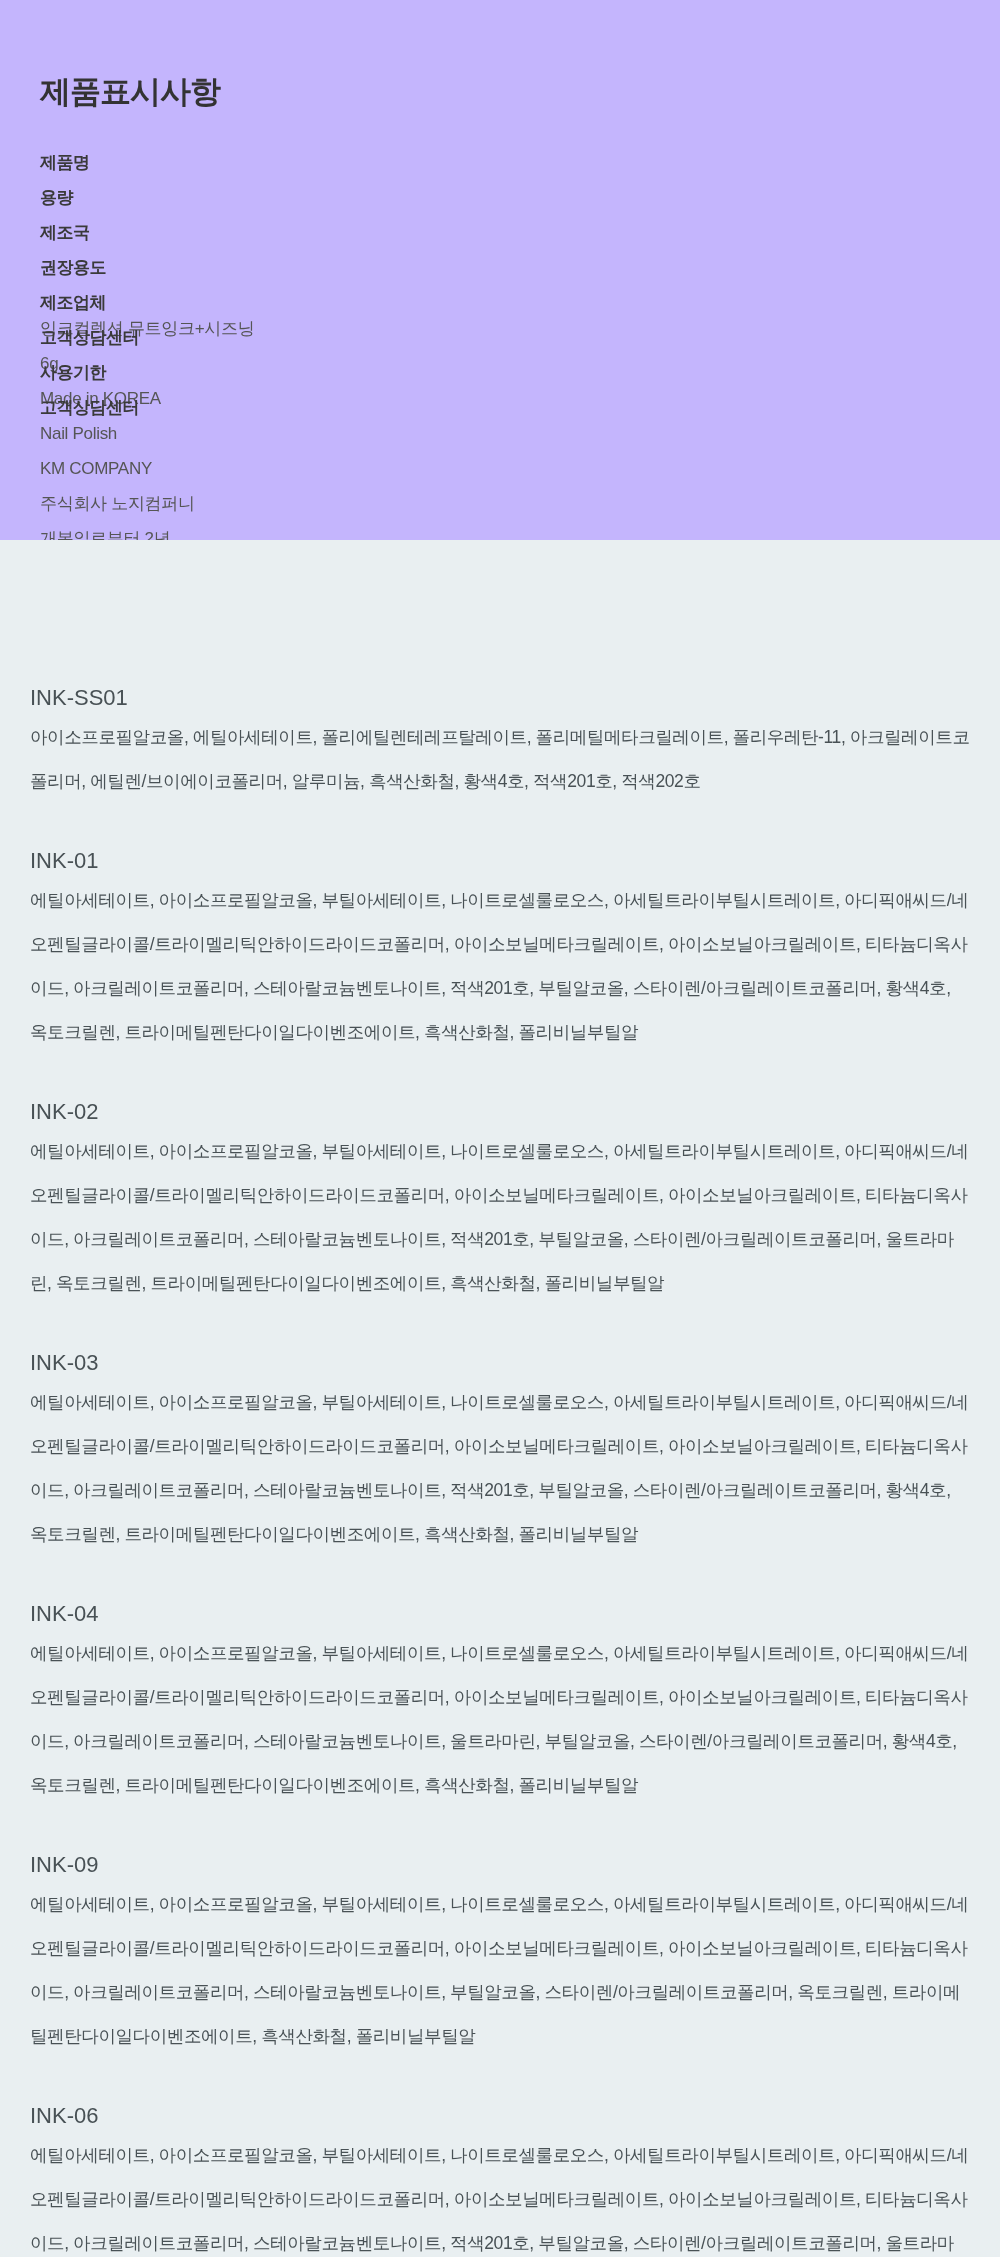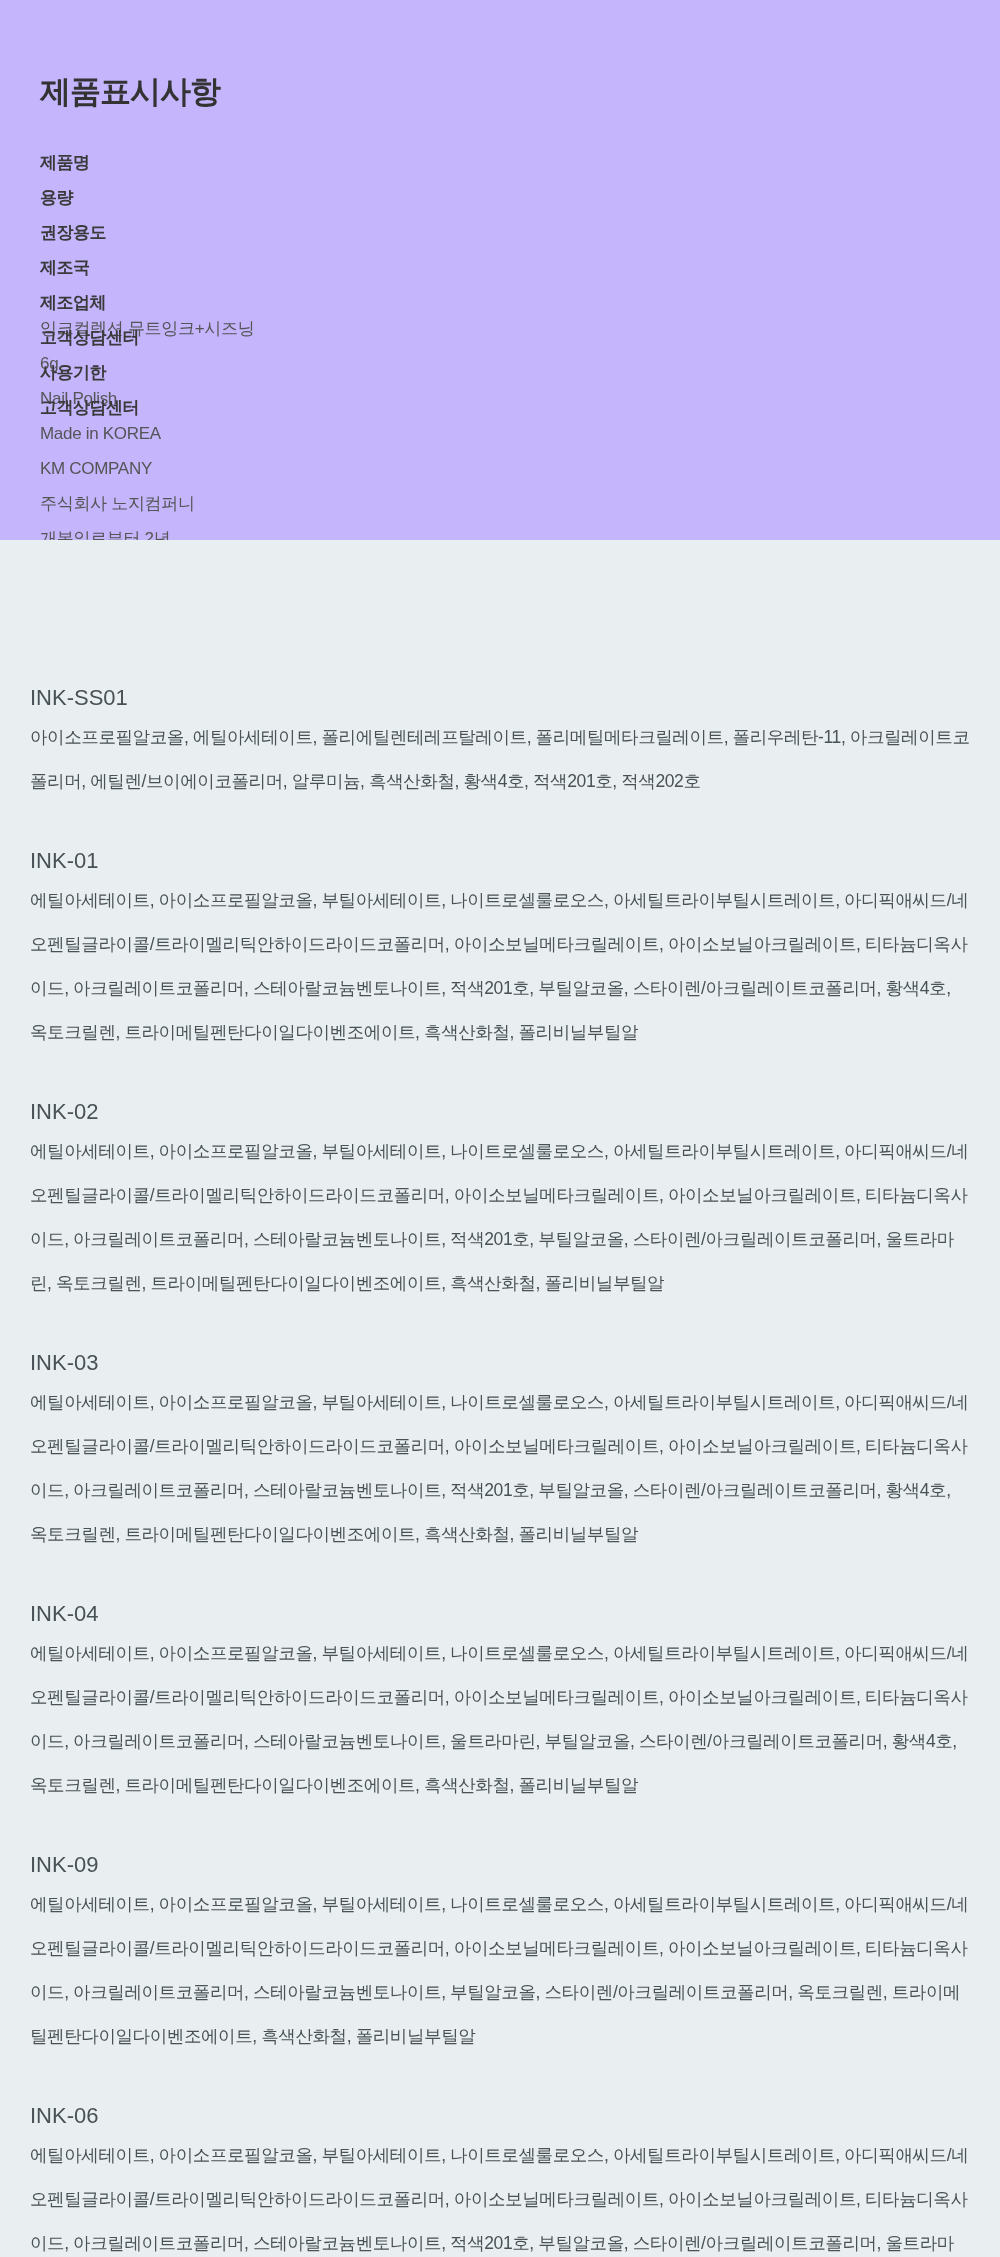--- a/index.html
+++ b/index.html
@@ -84,26 +84,26 @@
     <div class="info-table">
       <div class="info-row">
         <div class="info-label">제품명</div>
         <div class="info-value">잉크컬렉션 뮤트잉크+시즈닝</div>
       </div>
       <div class="info-row">
         <div class="info-label">용량</div>
         <div class="info-value">6g</div>
       </div>
       <div class="info-row">
+        <div class="info-label">제조국</div>
+        <div class="info-value">Made in KOREA</div>
+      </div>
+      <div class="info-row">
         <div class="info-label">권장용도</div>
         <div class="info-value">Nail Polish</div>
-      </div>
-      <div class="info-row">
-        <div class="info-label">제조국</div>
-        <div class="info-value">Made in KOREA</div>
       </div>
       <div class="info-row">
         <div class="info-label">제조업체</div>
         <div class="info-value">KM COMPANY</div>
       </div>
       <div class="info-row">
         <div class="info-label">고객상담센터</div>
         <div class="info-value">주식회사 노지컴퍼니</div>
       </div>
       <div class="info-row">

